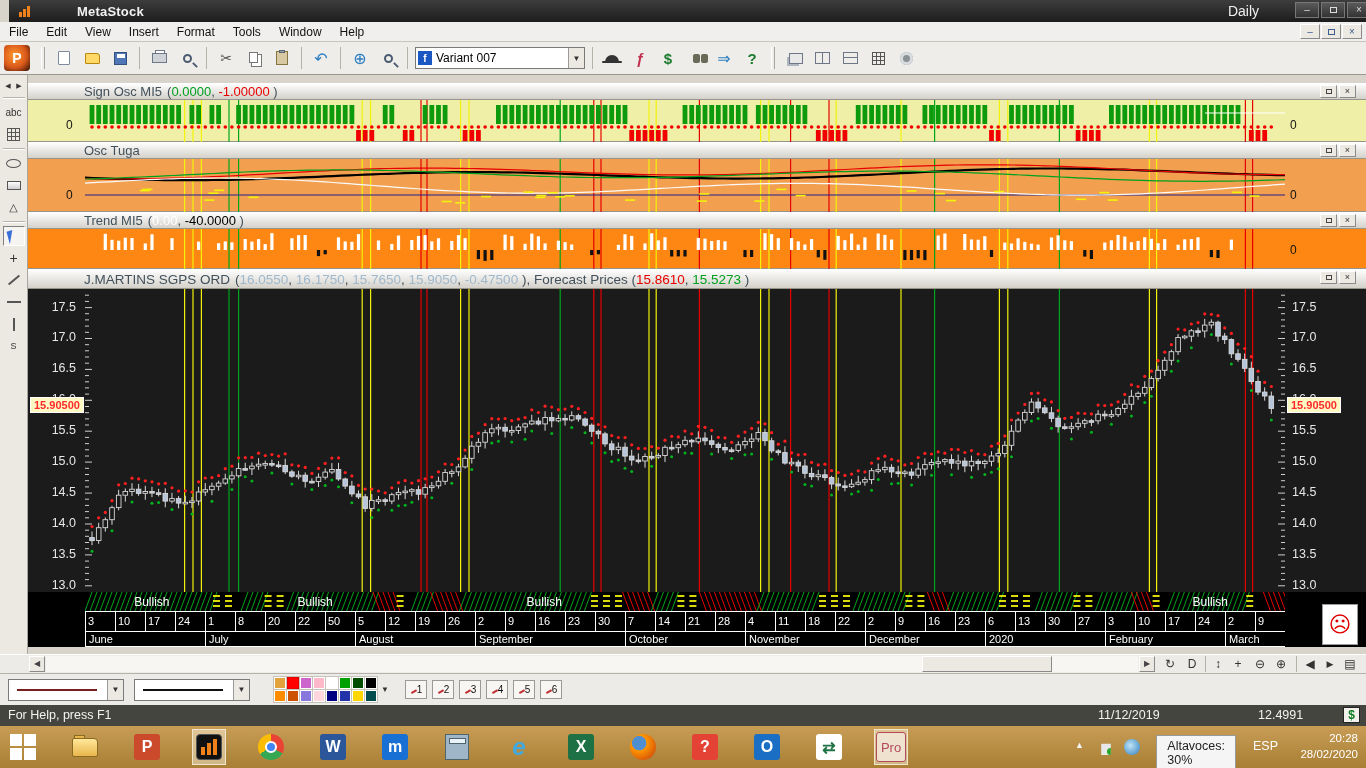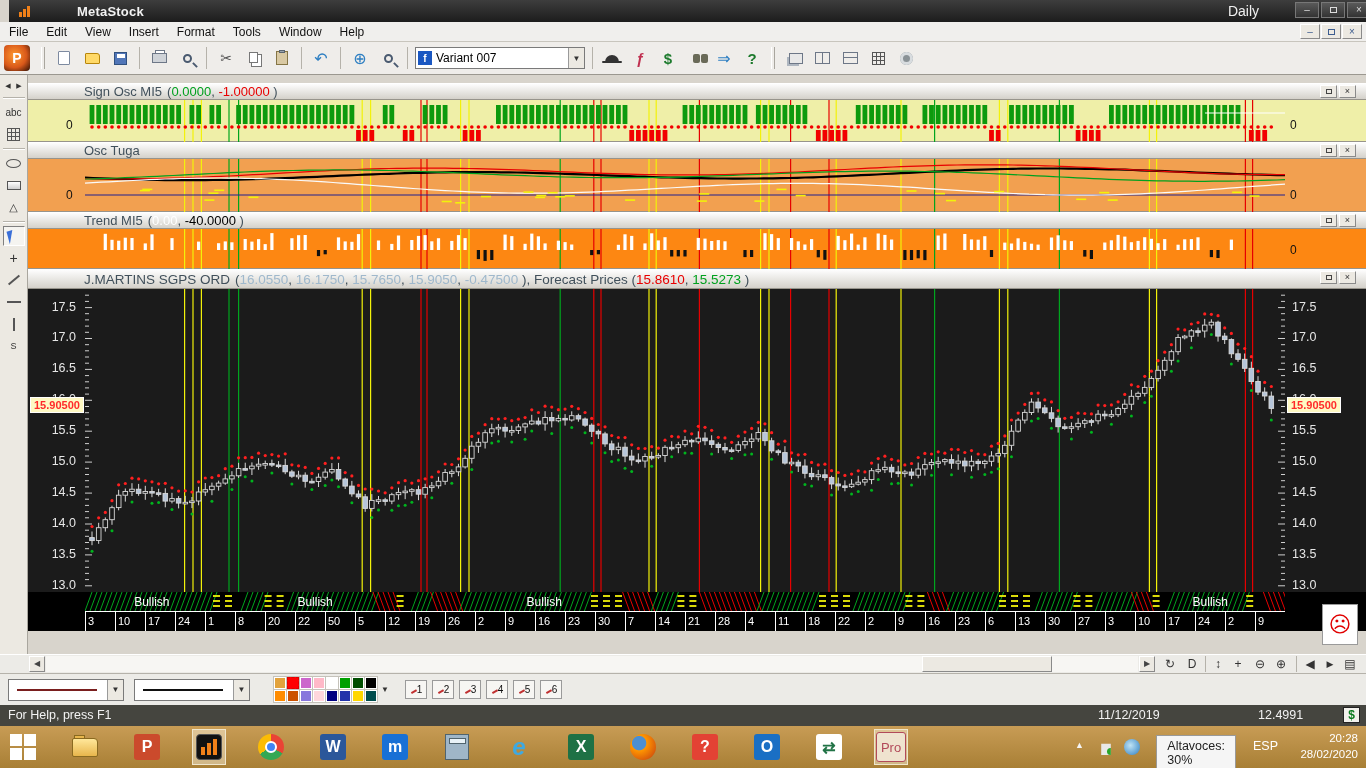--- a/index.html
+++ b/index.html
@@ -2071,20 +2071,32 @@
           <span class="tickcell">13</span>
           <span class="tickcell">30</span>
           <span class="tickcell">27</span>
           <span class="tickcell">3</span>
           <span class="tickcell">10</span>
           <span class="tickcell">17</span>
           <span class="tickcell">24</span>
           <span class="tickcell">2</span>
           <span class="tickcell">9</span>
         </div>
+      <div class="daterow" id="date-months">
+          <span class="monthcell" style="width: 120px;">June</span>
+          <span class="monthcell" style="width: 150px;">July</span>
+          <span class="monthcell" style="width: 120px;">August</span>
+          <span class="monthcell" style="width: 150px;">September</span>
+          <span class="monthcell" style="width: 120px;">October</span>
+          <span class="monthcell" style="width: 120px;">November</span>
+          <span class="monthcell" style="width: 120px;">December</span>
+          <span class="monthcell" style="width: 120px;">2020</span>
+          <span class="monthcell" style="width: 120px;">February</span>
+          <span class="monthcell" style="width: 60px;">March</span>
+        </div>
       <div id="smiley">☹</div>
     </div>
   </div>
 
   <div id="scrollrow">
     <span class="scbtn" style="left:29px">◀</span>
     <span id="sc-track"></span>
     <span id="sc-thumb"></span>
     <span class="scbtn" style="left:1139px">▶</span>
     <span class="zbtn" style="left:1160px">↻</span>

